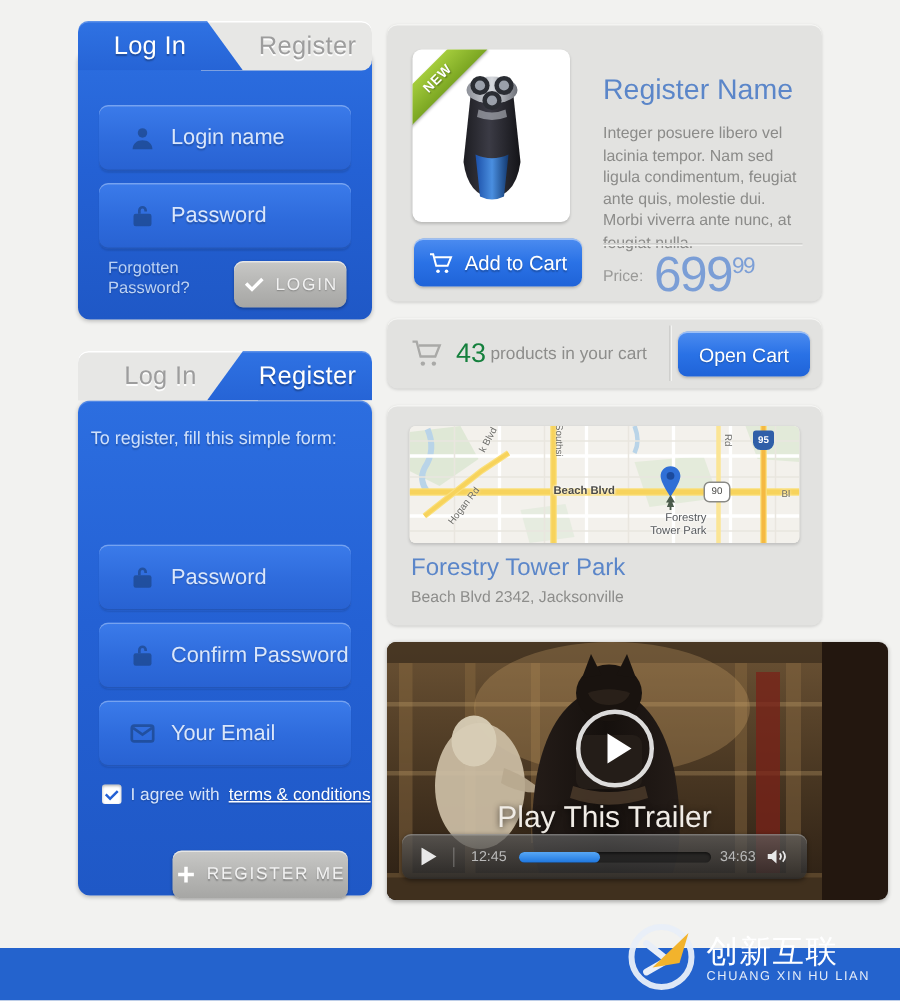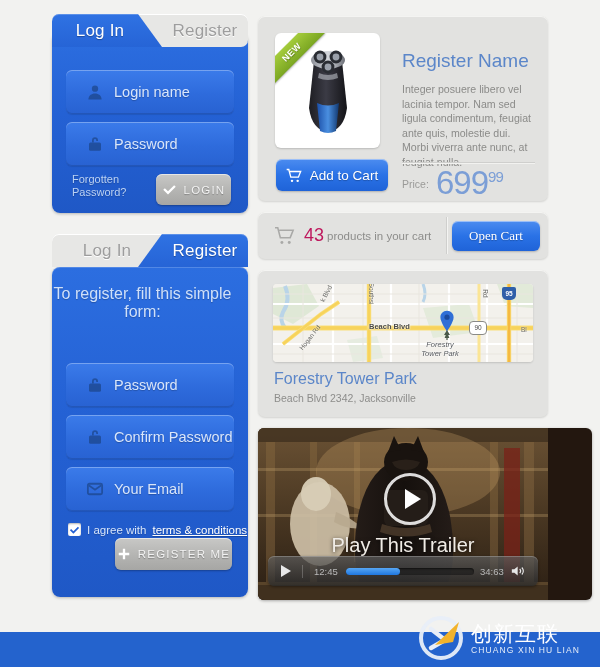--- a/index.html
+++ b/index.html
@@ -137,21 +137,21 @@
     <div class="tab active" style="left:0;width:96px;height:33px;line-height:33px;">
       <span>Log In</span>
     </div>
     <div class="tab inactive" style="left:110px;width:86px;height:33px;line-height:33px;">
       <span>Register</span>
     </div>
   </div>
 
   <div class="bluepanel" style="left:52px;top:267px;width:196px;height:330px;">
 
-    <div style="position:absolute;left:0;top:18px;width:181px;text-align:center;font-size:16px;color:#cfe0fa;text-shadow:0 1px 1px rgba(0,0,0,.22);">To register, fill this simple form:</div>
+    <div style="position:absolute;left:0;top:18px;width:181px;text-align:center;font-size:12px;color:#cfe0fa;text-shadow:0 1px 1px rgba(0,0,0,.22);">To register, fill this simple form:</div>
 
     <div class="field" style="top:96px;">
       <span class="ficon">
         <svg viewBox="0 0 24 24">
             <rect x="4" y="10" width="16" height="11" rx="2"></rect>
             <path d="M8 10V7a4 4 0 0 1 8 0v1h-2.4V7a1.6 1.6 0 0 0-3.2 0v3z"></path>
           </svg>
       </span>
       <span class="ph">Password</span>
     </div>
@@ -177,21 +177,21 @@
     <div style="position:absolute;left:16px;top:256px;display:flex;align-items:center;gap:6px;text-align:center;">
       <span style="display:block;width:13px;height:13px;border-radius:2px;background:#fff;box-shadow:inset 0 1px 2px rgba(0,0,0,.3);position:relative;">
         <svg viewBox="0 0 24 20" style="position:absolute;left:1px;top:1.5px;width:11px;height:10px;fill:#2461d4;">
             <path d="M2 10.5l2.6-2.6 5 5L19.4 3 22 5.6 9.6 18z"></path>
           </svg>
       </span>
       <span style="font-size:11.5px;color:#d6e4fa;text-shadow:0 1px 1px rgba(0,0,0,.2);">I agree with</span>
       <span style="font-size:11.5px;color:#ffffff;text-decoration:underline;text-shadow:0 1px 1px rgba(0,0,0,.2);">terms &amp; conditions</span>
     </div>
 
-    <div class="greybtn" style="left:63px;top:271px;width:117px;height:32px;">
+    <div class="greybtn" style="left:63px;top:300px;width:117px;height:32px;">
       <span style="display:block;width:14px;height:14px;">
         <svg viewBox="0 0 24 24" style="display:block;width:14px;height:14px;fill:#ffffff;">
             <path d="M10 3h4v7h7v4h-7v7h-4v-7H3v-4h7z"></path>
           </svg>
       </span>
       <span>REGISTER ME</span>
     </div>
   </div>
 
   <div style="position:absolute;left:52px;top:234px;width:196px;height:33px;">
@@ -270,24 +270,24 @@
   </div>
 
   <div class="greycard" style="left:258px;top:212px;width:290px;height:47px;">
     <span style="position:absolute;left:16px;top:14px;width:21px;height:19px;">
       <svg viewBox="0 0 24 22" style="display:block;width:21px;height:19px;fill:none;stroke:#a9a9a7;stroke-width:1.8;">
         <path d="M1 2h3.2l3 11.5h11.4L22 5H6"></path>
           <circle cx="9" cy="19" r="1.7" fill="#a9a9a7" stroke="none"></circle>
           <circle cx="17.5" cy="19" r="1.7" fill="#a9a9a7" stroke="none"></circle>
       </svg>
     </span>
-    <span style="position:absolute;left:46px;top:13px;font-size:18px;color:#be185d;">43</span>
+    <span style="position:absolute;left:46px;top:13px;font-size:18px;color:#15803d;">43</span>
     <span style="position:absolute;left:69px;top:18px;font-size:11.5px;color:#8d8d8b;">products in your cart</span>
     <div style="position:absolute;left:188px;top:5px;width:1px;height:37px;background:#cfcfcd;box-shadow:1px 0 0 #f4f4f2;"></div>
-    <div class="bluebtn" style="position:absolute;left:194px;top:9px;width:88px;height:30px;font-size:13px;font-family:Liberation Serif, serif;">
+    <div class="bluebtn" style="position:absolute;left:194px;top:9px;width:88px;height:30px;font-size:13px;">
       <span>Open Cart</span>
     </div>
   </div>
 
   <div class="greycard" style="left:258px;top:270px;width:290px;height:147px;">
     <div style="position:absolute;left:15px;top:14px;width:260px;height:78px;border-radius:4px;overflow:hidden;background:#f4f2ed;box-shadow:0 1px 2px rgba(0,0,0,.15);">
       <svg viewBox="0 0 260 78" style="display:block;width:260px;height:78px;">
         <rect x="0" y="0" width="260" height="78" fill="#f3f1ec"></rect>
 
         <path d="M0 4 L34 0 L46 22 L20 40 L0 30 Z" fill="#dfe8d6"></path>
@@ -326,21 +326,21 @@
         <path d="M10 60 L48 30 L66 18" stroke="#f7d35c" stroke-width="2.5" fill="none"></path>
         <path d="M206 0 V78" stroke="#fbe595" stroke-width="3"></path>
       </svg>
 
       <div style="position:absolute;left:96px;top:38px;font-size:7.5px;font-weight:bold;color:#4a4a48;text-shadow:0 0 2px #fff,0 0 2px #fff;">Beach Blvd</div>
       <div style="position:absolute;left:44px;top:6px;font-size:6.5px;color:#6a6a66;transform:rotate(-62deg);text-shadow:0 0 2px #fff;">k Blvd</div>
       <div style="position:absolute;left:88px;top:6px;font-size:6.5px;color:#6a6a66;transform:rotate(90deg);text-shadow:0 0 2px #fff;">Southsi</div>
       <div style="position:absolute;left:22px;top:50px;font-size:6.5px;color:#6a6a66;transform:rotate(-52deg);text-shadow:0 0 2px #fff;">Hogan Rd</div>
       <div style="position:absolute;left:208px;top:6px;font-size:6.5px;color:#6a6a66;transform:rotate(90deg);text-shadow:0 0 2px #fff;">Rd</div>
       <div style="position:absolute;left:248px;top:42px;font-size:6.5px;color:#6a6a66;text-shadow:0 0 2px #fff;">Bl</div>
-      <div style="position:absolute;left:136px;top:56px;width:62px;text-align:center;font-size:7.5px;line-height:9px;font-style:italic;color:#55585c;text-shadow:0 0 2px #fff,0 0 2px #fff;">
+      <div style="position:absolute;left:136px;top:56px;width:62px;text-align:right;font-size:7.5px;line-height:9px;color:#55585c;text-shadow:0 0 2px #fff,0 0 2px #fff;">
         <div>Forestry</div>
         <div>Tower Park</div>
       </div>
 
       <div style="position:absolute;left:196px;top:37px;width:16px;height:12px;border:1px solid #8a8a86;border-radius:4px;background:#fff;text-align:center;font-size:6.5px;line-height:11px;color:#4a4a48;">90</div>
 
       <div style="position:absolute;left:229px;top:3px;width:14px;height:13px;border-radius:2px 2px 5px 5px;background:#2f5fa8;text-align:center;font-size:6.5px;line-height:13px;color:#fff;font-weight:bold;">95</div>
 
       <div style="position:absolute;left:166px;top:26px;width:16px;height:22px;">
         <svg viewBox="0 0 16 22" style="display:block;width:16px;height:22px;">

